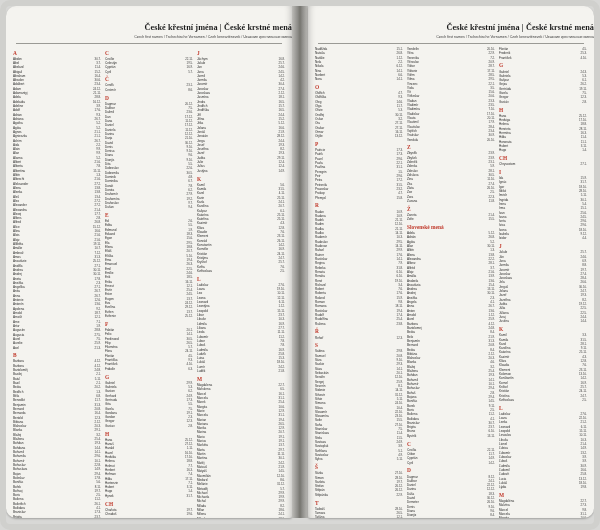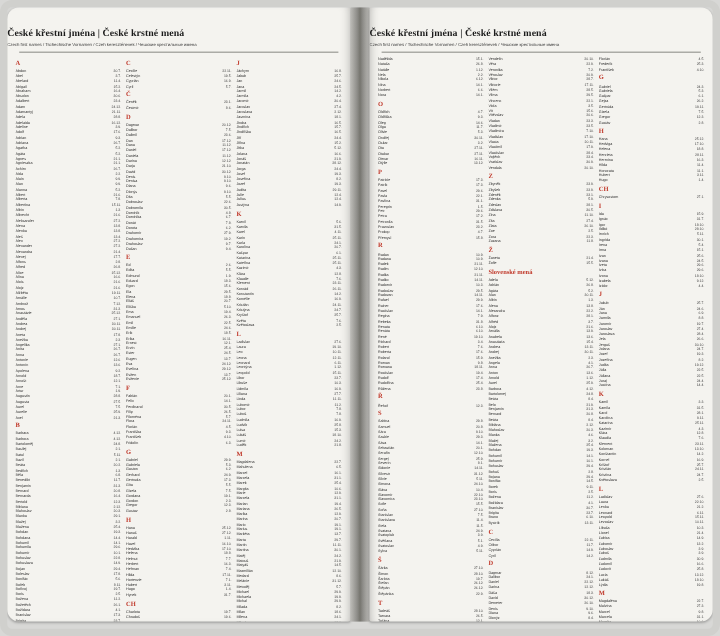--- a/index.html
+++ b/index.html
@@ -52,21 +52,21 @@
   .outer-frame {
     position: absolute;
     inset: 0;
     border: 6px solid #d0d0cd;
     border-radius: 10px;
     pointer-events: none;
   }
 
   
   .head {
-    text-align: left;
+    text-align: right;
     padding-top: 17px;
   }
   .head .title {
     font-family: "Liberation Serif", serif;
     font-weight: bold;
     font-size: 8.2px;
     color: #1b1b1b;
     letter-spacing: 0.1px;
     white-space: nowrap;
   }

